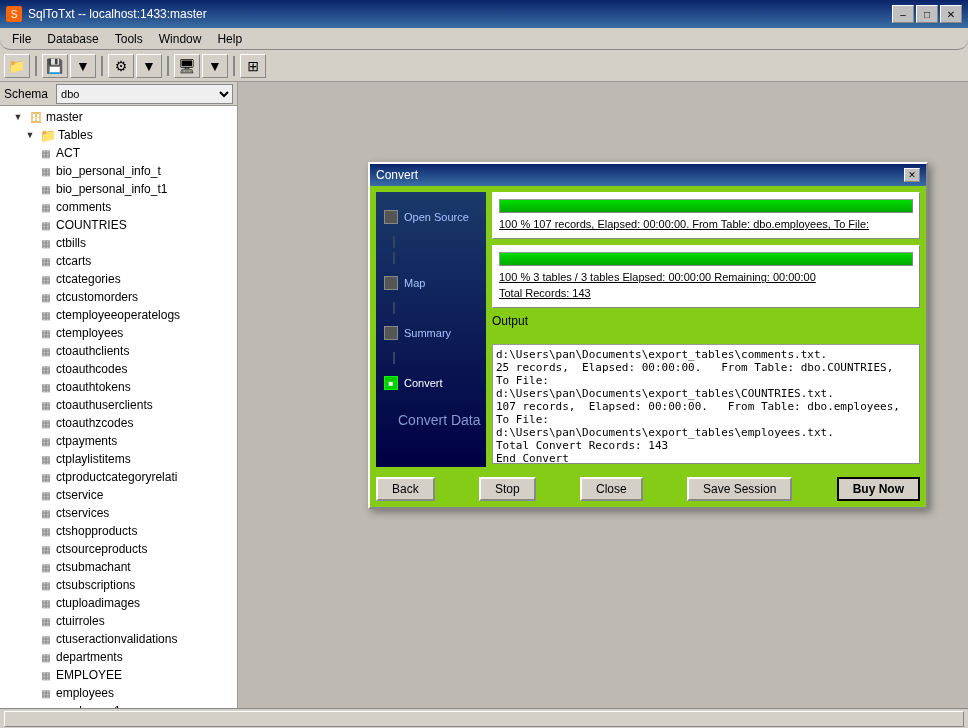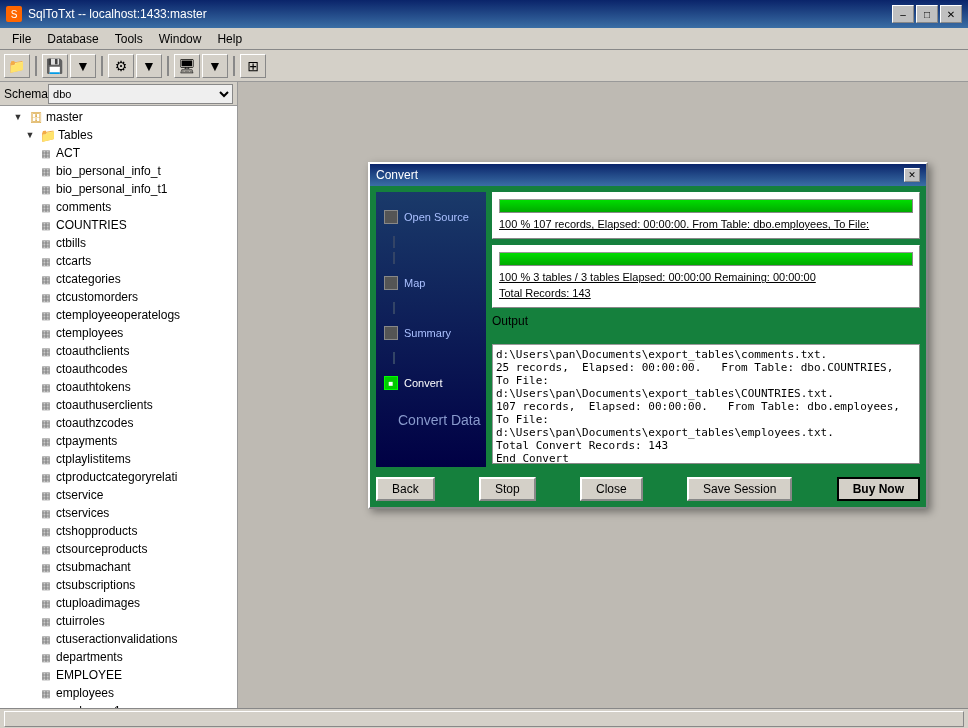--- a/index.html
+++ b/index.html
@@ -60,20 +60,21 @@
     }
 
     
     .menu-bar {
       background: #d4d0c8;
       height: 22px;
       display: flex;
       align-items: center;
       padding: 0 4px;
       border-bottom: 1px solid #888;
+      border-radius: 10px;
     }
     .menu-item {
       padding: 2px 8px;
       cursor: pointer;
       font-size: 12px;
     }
 
     
     .toolbar {
       background: #d4d0c8;
@@ -118,21 +119,21 @@
       overflow-y: auto;
       overflow-x: auto;
     }
     .schema-bar {
       background: #d4d0c8;
       height: 24px;
       display: flex;
       align-items: center;
       padding: 2px 4px;
       border-bottom: 1px solid #999;
-      gap: 0;
+      gap: 8px;
       font-size: 12px;
     }
     .schema-select {
       flex: 1;
       height: 20px;
       font-size: 11px;
       border: 1px solid #888;
     }
     .tree {
       padding: 2px;
@@ -192,21 +193,21 @@
       display: flex;
       align-items: flex-start;
       justify-content: flex-end;
       padding-top: 80px;
       padding-right: 40px;
     }
 
     
     .dialog {
       width: 560px;
-      background: #15803d;
+      background: #84cc16;
       border: 2px solid #888;
       border-top-color: #fff;
       border-left-color: #fff;
       box-shadow: 3px 3px 8px rgba(0,0,0,0.4);
     }
     .dialog-titlebar {
       background: linear-gradient(to bottom, #0a246a, #3a6ea5);
       color: white;
       height: 22px;
       display: flex;

